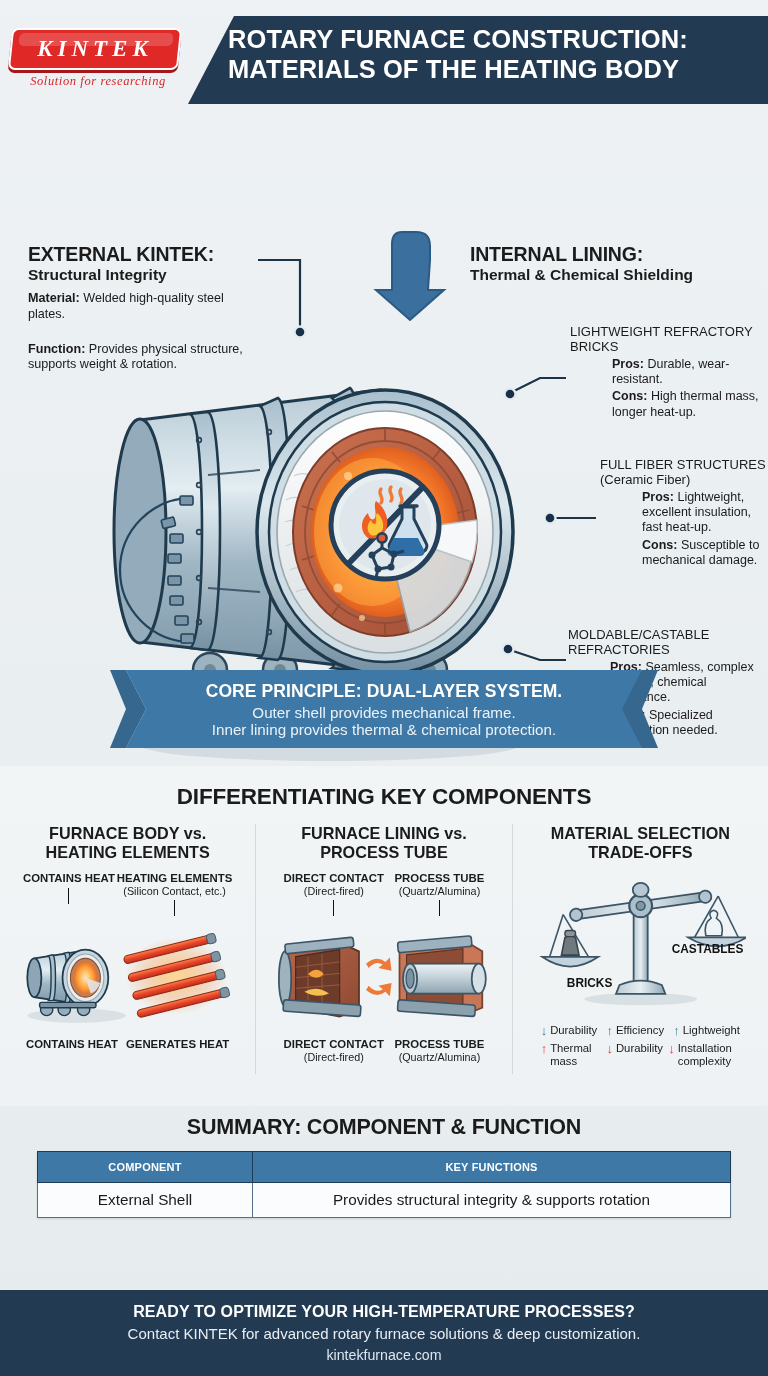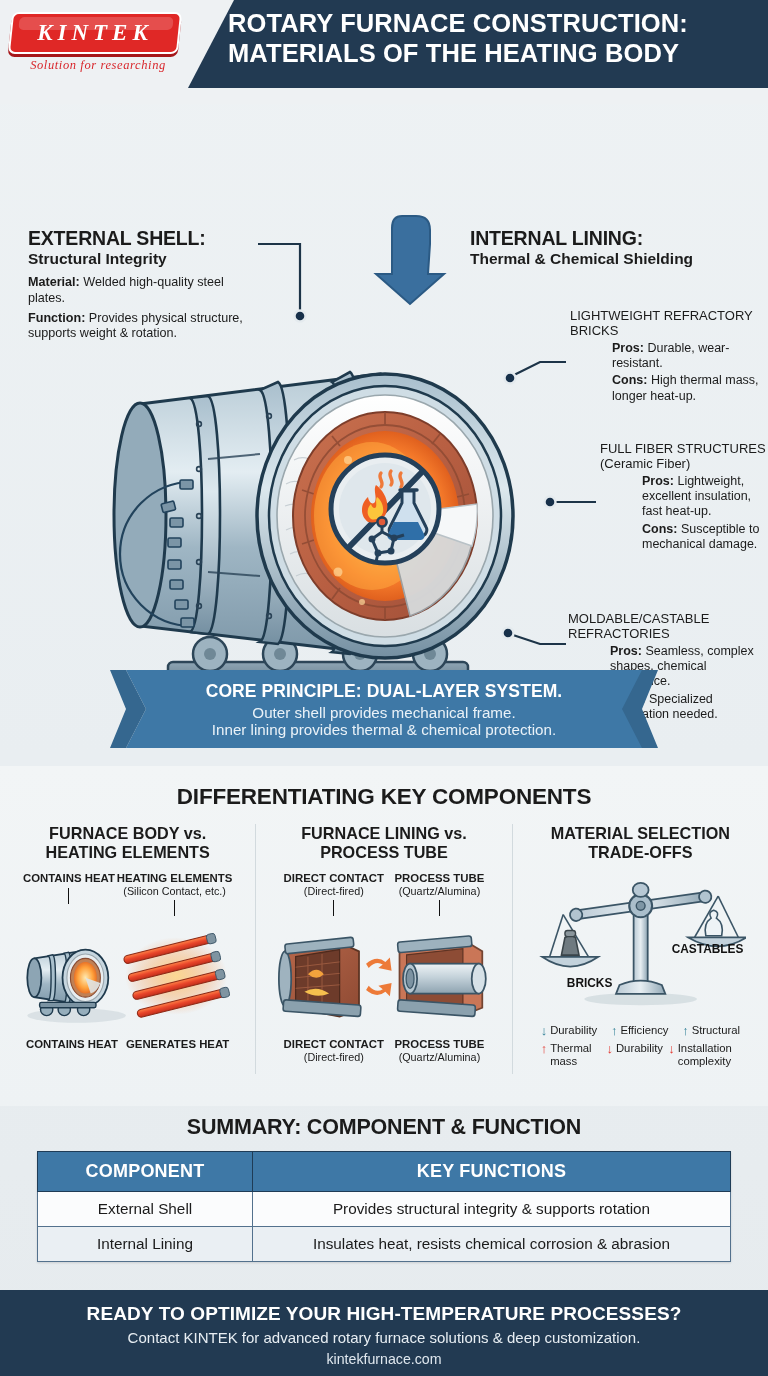--- a/index.html
+++ b/index.html
@@ -5,21 +5,21 @@
   html,body{margin:0;padding:0;}
   body{
     width:768px;height:1376px;overflow:hidden;
     font-family:"Liberation Sans", sans-serif;
     background:#eef1f3;color:#1b1b1b;
   }
   .page{position:relative;width:768px;height:1376px;overflow:hidden;
     background:linear-gradient(180deg,#eef2f4 0%,#e9eef1 55%,#e6ebee 100%);}
 
   
-  .header{position:relative;height:104px;background:#eef1f3;overflow:hidden;}
+  .header{position:relative;height:104px;background:#eef1f3;overflow:hidden;margin-top:16px;}
   .header-dark{position:absolute;top:0;right:0;width:580px;height:88px;
     background:#223a52;
     clip-path:polygon(46px 0,100% 0,100% 100%,0 100%);}
   .logo-wrap{position:absolute;left:10px;top:12px;width:180px;}
   .logo-badge{position:relative;width:170px;height:42px;}
   .logo-badge .plate{position:absolute;inset:0;background:#e02826;
     border-radius:7px;transform:skewX(-6deg);
     box-shadow:0 3px 0 #a6171a;border:2px solid #fff;}
   .logo-badge .plate:before{content:"";position:absolute;left:6px;right:6px;top:3px;height:13px;
     background:rgba(255,255,255,.18);border-radius:5px;}
@@ -87,31 +87,31 @@
   .arr.down-b{color:#2f7f96;}
   .arr.up-b{color:#2f7f96;}
   .arr.up-r{color:#e2372f;}
   .arr.down-r{color:#e2372f;}
 
   
   .summary{position:absolute;left:0;top:1106px;width:768px;height:184px;}
   .sum-title{text-align:center;font-size:21.5px;font-weight:700;padding-top:9px;letter-spacing:-.2px;}
   table{border-collapse:collapse;width:694px;margin:11px auto 0;
     table-layout:fixed;box-shadow:0 1px 2px rgba(0,0,0,.12);}
-  th{background:#3e78a6;color:#fff;font-size:18px;font-weight:700;padding:9px 0;
+  th{background:#3e78a6;color:#fff;font-size:11px;font-weight:700;padding:9px 0;
     border:1px solid #1f3c56;letter-spacing:.2px;}
   td{background:#fbfcfd;font-size:15.3px;padding:8px 0;text-align:center;
     border:1px solid #53718d;}
   tr:nth-child(3) td{background:#eaeff3;}
   .c1{width:214px;}
 
   
   .footer{position:absolute;left:0;top:1290px;width:768px;height:86px;background:#223a52;
     color:#fff;text-align:center;}
-  .footer .f1{font-size:19px;font-weight:700;padding-top:13px;letter-spacing:.1px;}
+  .footer .f1{font-size:16px;font-weight:700;padding-top:13px;letter-spacing:.1px;}
   .footer .f2{font-size:15px;margin-top:4px;color:#e8eef3;}
   .footer .f3{font-size:14.2px;margin-top:5px;color:#dfe7ee;}
 </style>
 </head>
 <body>
 
 <div class="page">
 
   <div class="header">
     <div class="header-dark"></div>
@@ -322,24 +322,24 @@
         <circle cx="550" cy="398" r="5.5"></circle>
         <circle cx="508" cy="529" r="5.5"></circle>
       </g>
 
       <g fill="#3a6f9e" stroke="#2b5a84" stroke-width="2">
         <path d="M430 140 L430 126 Q430 112 416 112 L402 112 Q392 112 392 124 L392 170 L376 170 L410 200 L444 170 L428 170 Z" transform="translate(0,0)"></path>
       </g>
     </svg>
 
     <div class="ann ann-left">
-      <h3>EXTERNAL SHELL:</h3>
+      <h3>EXTERNAL KINTEK:</h3>
       <h4>Structural Integrity</h4>
       <p><b>Material:</b><span> Welded high-quality steel plates.</span></p>
-      <p style="margin-top:4px"><b>Function:</b><span> Provides physical structure, supports weight &amp; rotation.</span></p>
+      <p style="margin-top:19px"><b>Function:</b><span> Provides physical structure, supports weight &amp; rotation.</span></p>
     </div>
 
     <div class="ann ann-right-top">
       <h3>INTERNAL LINING:</h3>
       <h4>Thermal &amp; Chemical Shielding</h4>
     </div>
 
     <div class="ann ann-bricks">
       <p class="hd">LIGHTWEIGHT REFRACTORY BRICKS</p>
       <p class="bd"><b>Pros:</b><span> Durable, wear-resistant.</span></p>
@@ -578,21 +578,21 @@
             <div class="chip">
               <span class="arr down-b">↓</span>
               <span>Durability</span>
             </div>
             <div class="chip">
               <span class="arr up-b">↑</span>
               <span>Efficiency</span>
             </div>
             <div class="chip">
               <span class="arr up-b">↑</span>
-              <span>Structural</span>
+              <span>Lightweight</span>
             </div>
           </div>
           <div class="chiprow" style="margin-top:5px">
             <div class="chip" style="width:33%">
               <span class="arr up-r">↑</span>
               <span>Thermal mass</span>
             </div>
             <div class="chip" style="width:31%">
               <span class="arr down-r">↓</span>
               <span>Durability</span>
@@ -613,24 +613,20 @@
     <table>
       <tbody>
           <tr>
         <th class="c1">COMPONENT</th>
         <th>KEY FUNCTIONS</th>
       </tr>
       <tr>
         <td>External Shell</td>
         <td>Provides structural integrity &amp; supports rotation</td>
       </tr>
-      <tr>
-        <td>Internal Lining</td>
-        <td>Insulates heat, resists chemical corrosion &amp; abrasion</td>
-      </tr>
     </tbody>
       </table>
   </div>
 
   <div class="footer">
     <div class="f1">READY TO OPTIMIZE YOUR HIGH-TEMPERATURE PROCESSES?</div>
     <div class="f2">Contact KINTEK for advanced rotary furnace solutions &amp; deep customization.</div>
     <div class="f3">kintekfurnace.com</div>
   </div>
 

